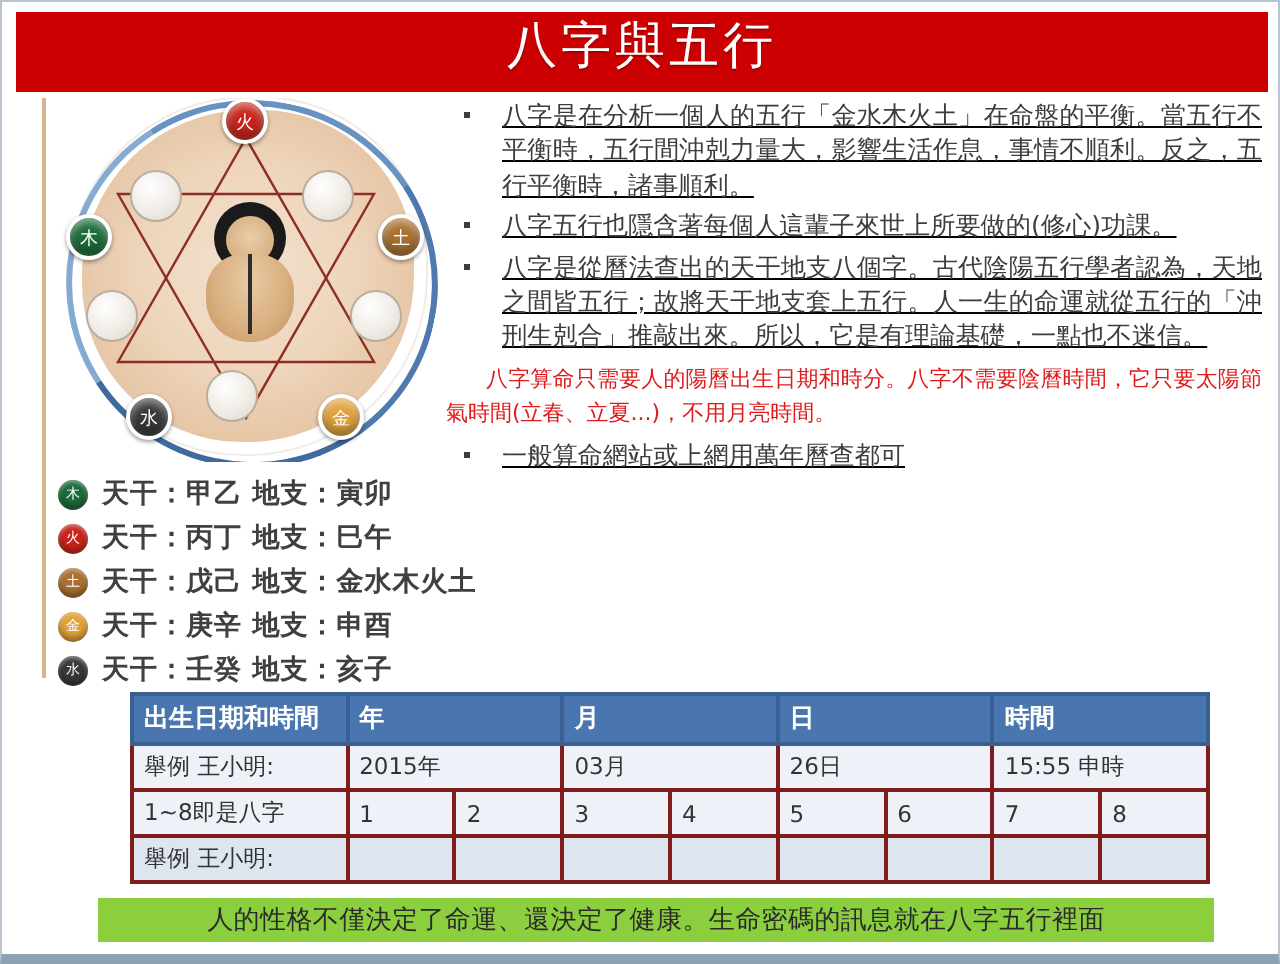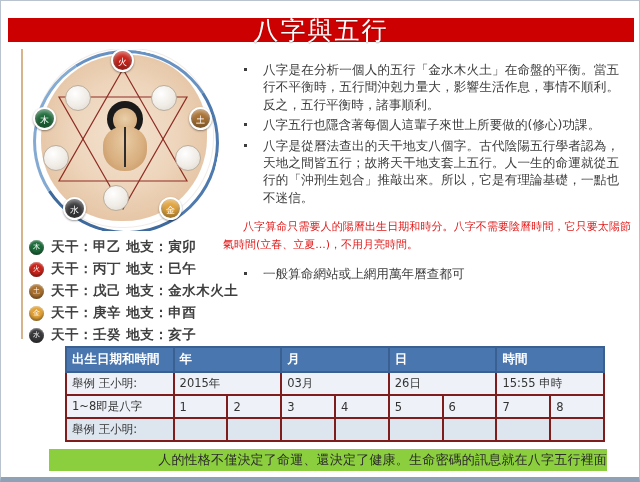--- a/index.html
+++ b/index.html
@@ -19,26 +19,24 @@
     border: 1px solid #b9c3d0;
     border-bottom: 5px solid #8fa2b5;
     overflow: hidden;
   }
   
   .title-banner {
     position: absolute;
     left: 7px;
     top: 5px;
     width: 626px;
-    height: 24px;
+    height: 40px;
     background: #cc0000;
     display: flex;
-    align-items: center;
     justify-content: center;
-    margin-top: 12px;
   }
   .title-text {
     color: #ffffff;
     font-size: 25px;
     letter-spacing: 2px;
     font-family: "DejaVu Serif", "Liberation Serif", serif;
     font-weight: normal;
     text-shadow: 0 1px 1px rgba(0,0,0,.25);
     white-space: nowrap;
   }
@@ -199,22 +197,23 @@
   
   .right-col {
     position: absolute;
     left: 222px;
     top: 48px;
     width: 408px;
     height: 292px;
   }
   ul.bullets {
     list-style: none;
-    margin: 12px;
+    margin: 0;
     padding: 0;
+    text-decoration: underline;
   }
   ul.bullets li {
     position: relative;
     padding-left: 28px;
     margin-bottom: 3px;
     font-family: "DejaVu Sans", "Liberation Sans", sans-serif;
     font-size: 12.6px;
     line-height: 17.4px;
     color: #3d3d3d;
     text-align: justify;
@@ -283,21 +282,21 @@
   
   .footer-green {
     position: absolute;
     left: 48px;
     top: 448px;
     width: 558px;
     height: 22px;
     background: #8ccf3e;
     display: flex;
     align-items: center;
-    justify-content: flex-end;
+    justify-content: center;
   }
   .footer-green span {
     font-family: "DejaVu Sans", "Liberation Sans", sans-serif;
     font-size: 13px;
     color: #2b2b2b;
     white-space: nowrap;
     letter-spacing: .2px;
   }
 </style>
 </head>

